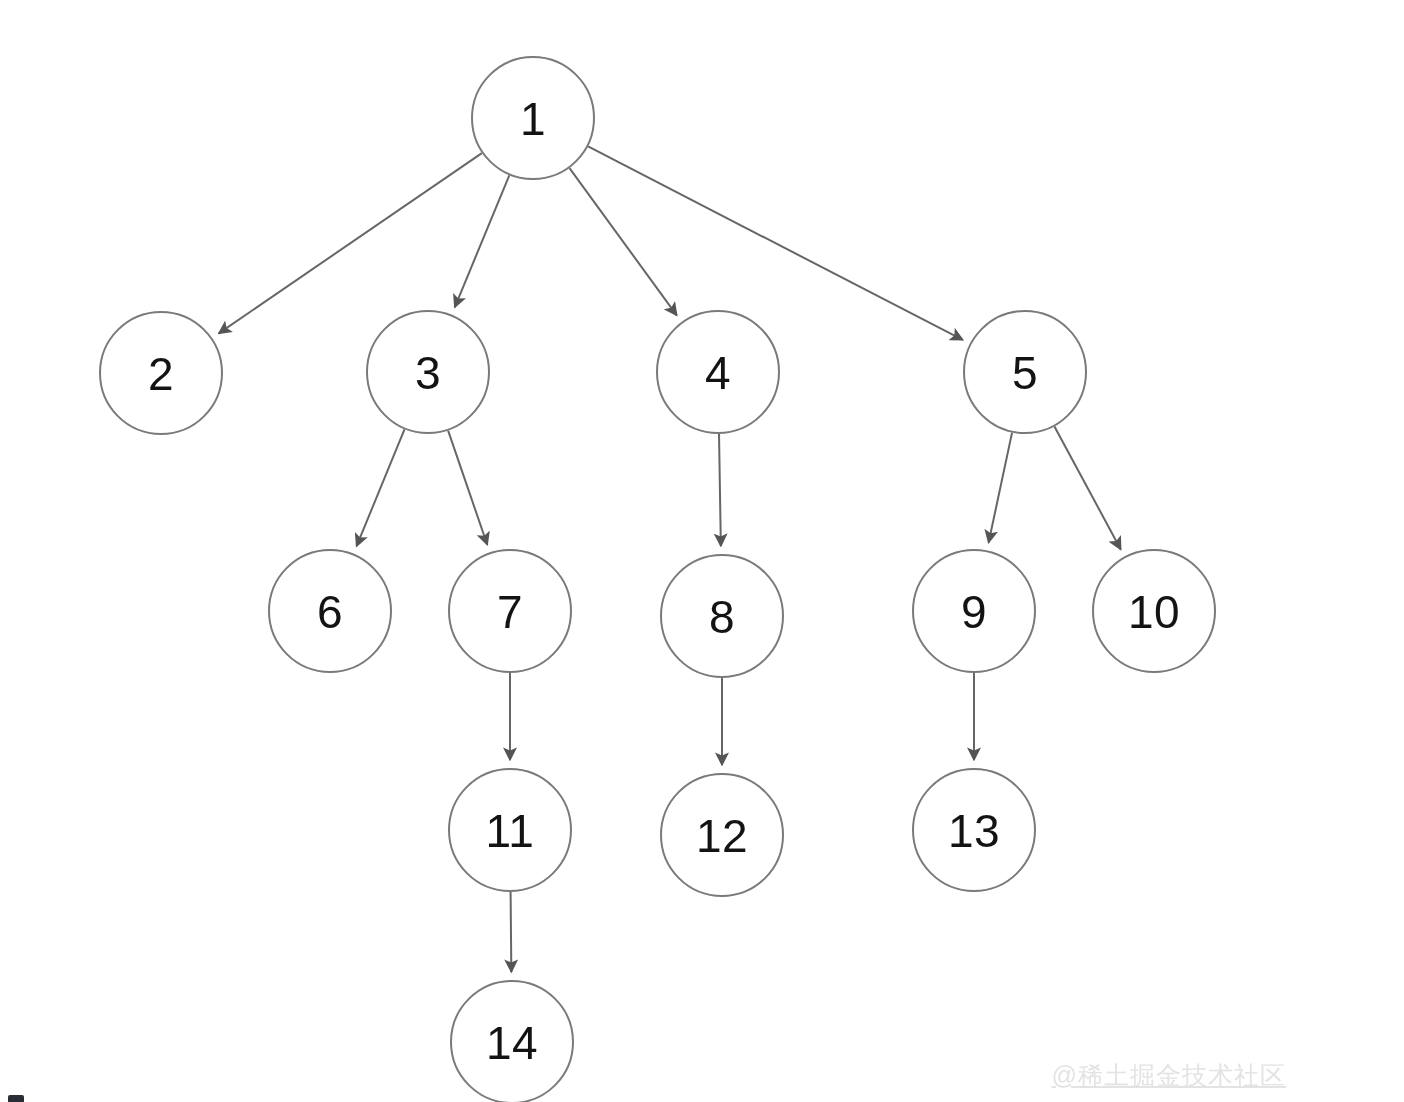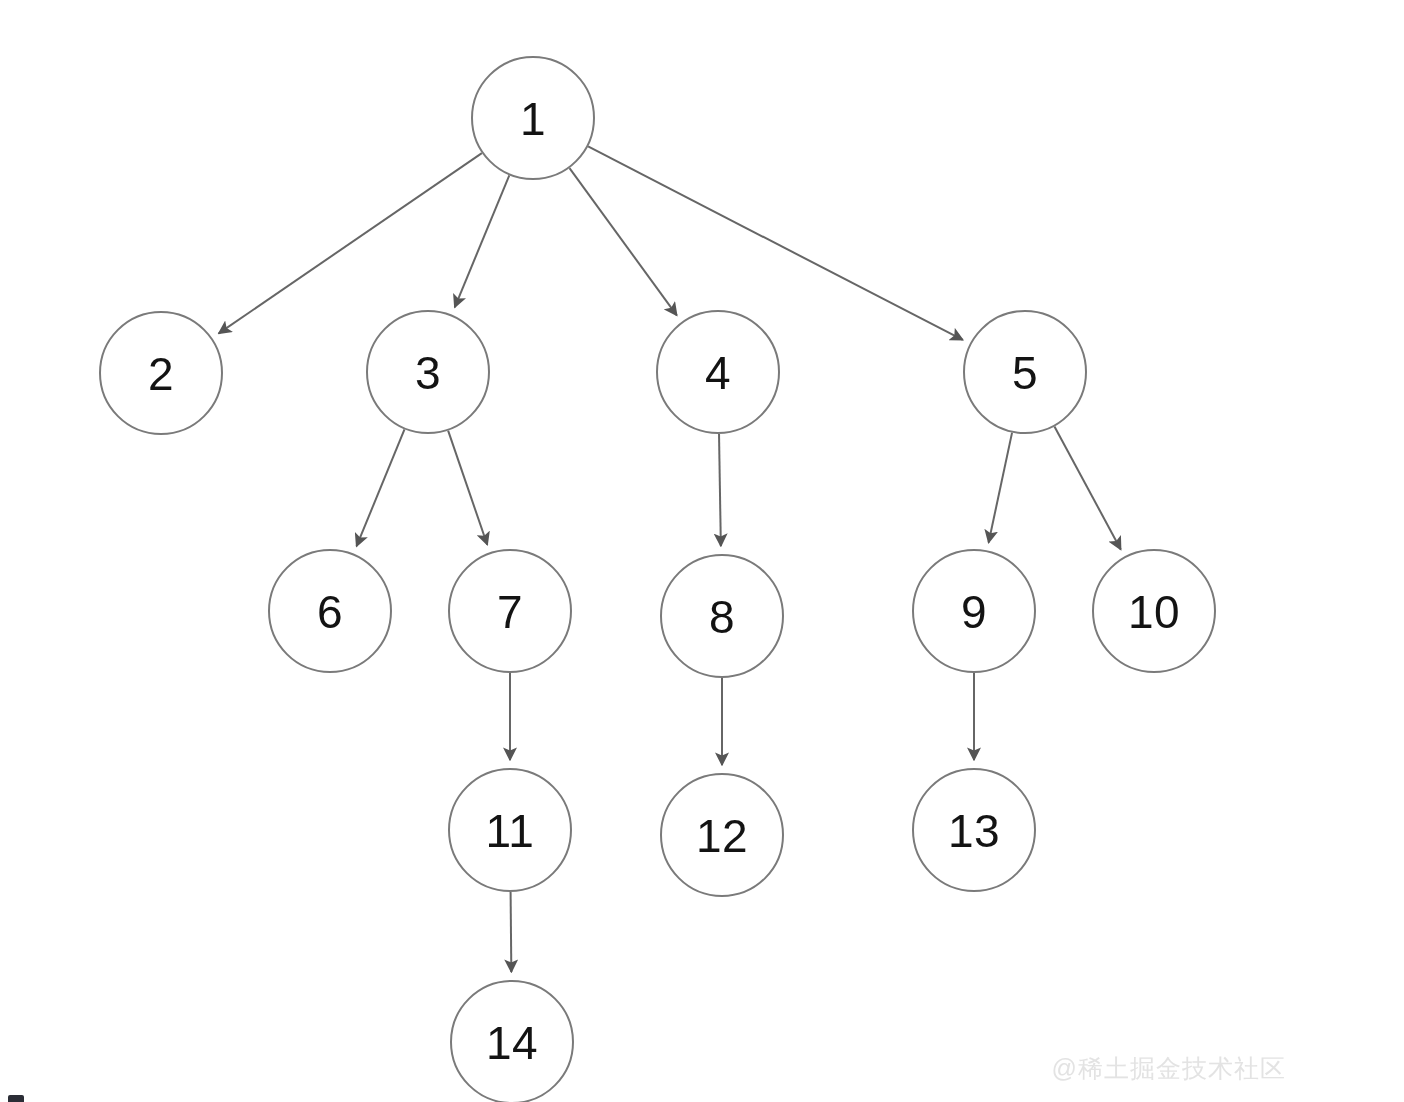--- a/index.html
+++ b/index.html
@@ -38,27 +38,28 @@
     letter-spacing: 0.5px;
   }
   .edge-line {
     stroke: #666666;
     stroke-width: 2;
     fill: none;
   }
   .watermark {
     position: absolute;
     right: 118px;
-    bottom: 17px;
+    bottom: 10px;
     font-family: "Liberation Sans", sans-serif;
     font-size: 25px;
     color: #e3e3e3;
     letter-spacing: 1px;
     white-space: nowrap;
     user-select: none;
+    text-decoration: underline;
   }
   .corner-mark {
     position: absolute;
     left: 8px;
     bottom: 0px;
     width: 16px;
     height: 7px;
     background: #2b2d36;
     border-radius: 2px 2px 0 0;
   }

